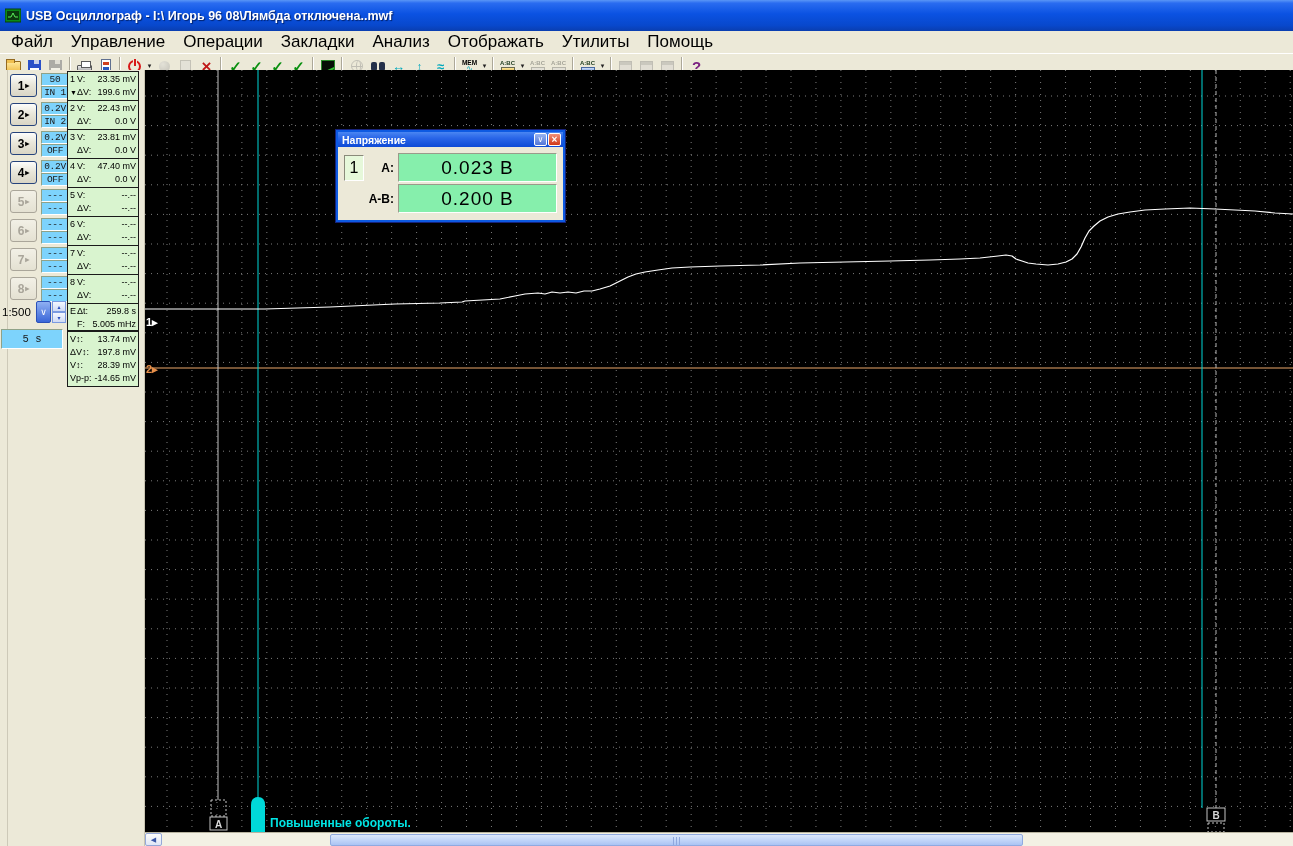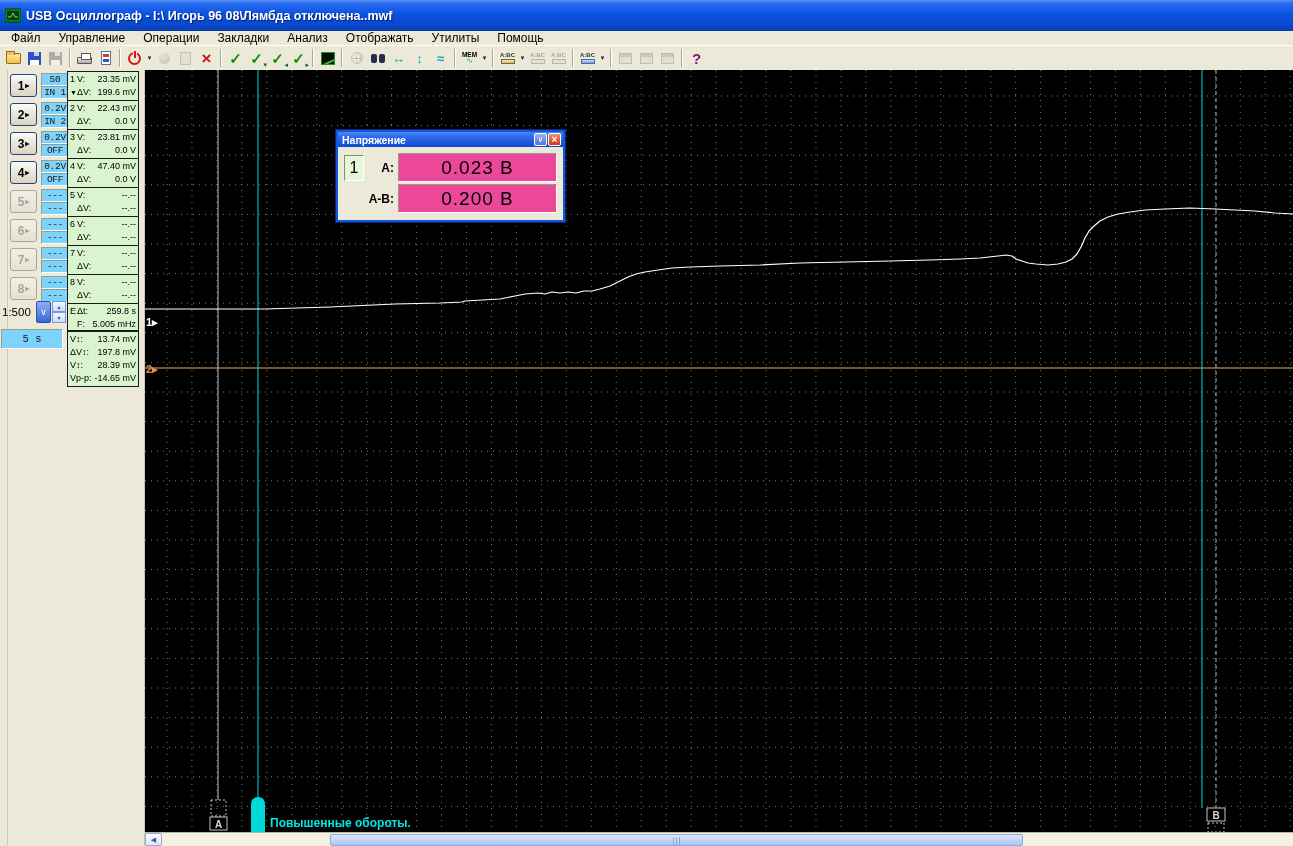--- a/index.html
+++ b/index.html
@@ -6,21 +6,21 @@
   html,body { width:1293px; height:846px; overflow:hidden; }
   body { font-family:"Liberation Sans", sans-serif; }
   .app { position:relative; width:1293px; height:846px; background:#ece9d8; overflow:hidden; }
 
   
   .titlebar { height:31px; display:flex; align-items:center; gap:5px; padding:0 5px;
     background:linear-gradient(180deg,#5a96f6 0%,#2a6cf0 10%,#0b52e2 45%,#0848cc 82%,#0a3eb0 100%); }
   .title-text { color:#fff; font-weight:bold; font-size:12.5px; text-shadow:1px 1px 1px #00206a; white-space:nowrap; }
 
   
-  .menubar { height:15px; background:#ece9d8; display:flex; align-items:center; font-size:12px;
+  .menubar { height:23px; background:#ece9d8; display:flex; align-items:center; font-size:17px;
     color:#000; border-bottom:1px solid #fff; padding-left:2px; }
   .menu-item { padding:0 9px; height:20px; line-height:20px; }
 
   
   .toolbar { height:25px; background:#ece9d8; display:flex; align-items:center; padding:0 3px;
     border-bottom:1px solid #c9c5b2; }
   .ti { width:21px; height:21px; position:relative; display:flex; align-items:center; justify-content:center; flex:none; }
   .dis { opacity:.4; filter:grayscale(.9); }
   .sep { width:2px; height:18px; border-left:1px solid #aca899; border-right:1px solid #fff; margin:0 3px; flex:none; }
   .ddrow { display:flex; align-items:center; flex:none; }
@@ -115,21 +115,21 @@
   .fw-btn { width:13px; height:13px; margin-left:1px; border:1px solid #fff; border-radius:2px;
     display:flex; align-items:center; justify-content:center; font-size:8px; color:#fff; line-height:1; }
   .fw-btn.min { background:linear-gradient(180deg,#9ab4f0,#5276d8); }
   .fw-btn.close { background:linear-gradient(180deg,#f09078,#d03818); font-size:10px; font-weight:bold; }
   .fw-body { padding:5px 6px 6px 6px; }
   .fw-row { display:flex; align-items:center; height:31px; }
   .fw-chnum { width:20px; height:26px; background:#e6f8da; border:1px solid; border-color:#8a8a7a #fff #fff #8a8a7a;
     font-size:16px; display:flex; align-items:center; justify-content:center; color:#000; margin-right:2px; }
   .fw-sp { width:22px; }
   .fw-label { width:32px; text-align:right; font-weight:bold; font-size:12px; color:#000; padding-right:4px; }
-  .fw-val { flex:1; height:29px; background:#ec4899; border:1px solid; border-color:#9a9a8a #fff #fff #9a9a8a;
+  .fw-val { flex:1; height:29px; background:#86efac; border:1px solid; border-color:#9a9a8a #fff #fff #9a9a8a;
     font-size:19px; color:#000; display:flex; align-items:center; justify-content:center; letter-spacing:1px; }
 
   
   .hscroll { position:absolute; left:0; right:0; bottom:0; height:14px; background:#f3f1e4;
     border-top:1px solid #b8b4a0; }
   .hs-btn { position:absolute; left:0; top:0; width:17px; height:13px; border:1px solid #95a8d8; border-radius:2px;
     background:linear-gradient(180deg,#fdfdfb,#dfe6f6); color:#3a57a8; font-size:7px;
     display:flex; align-items:center; justify-content:center; }
   .hs-thumb { position:absolute; left:185px; top:1px; width:693px; height:12px; border:1px solid #90aae0; border-radius:2px;
     background:linear-gradient(180deg,#dce8fc,#c0d4f8 55%,#aac4f4); }

